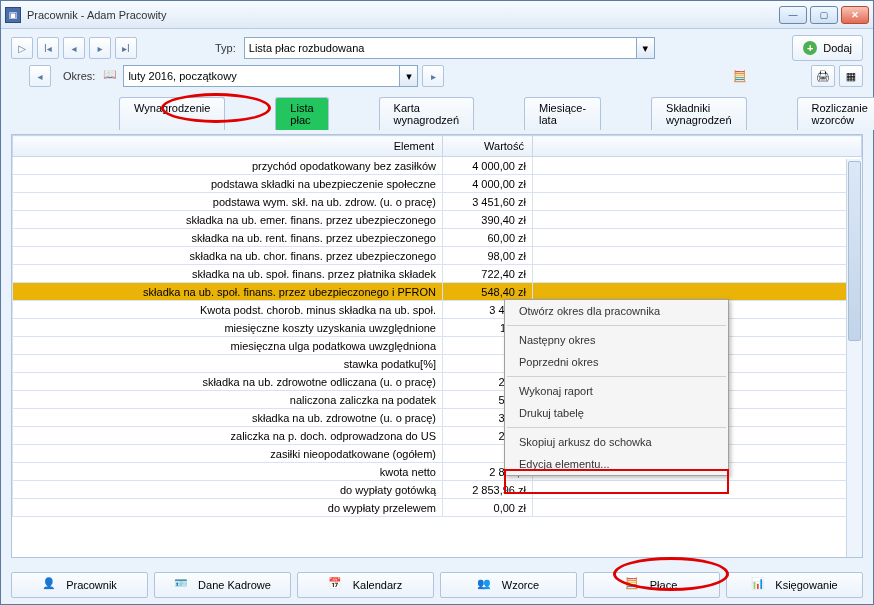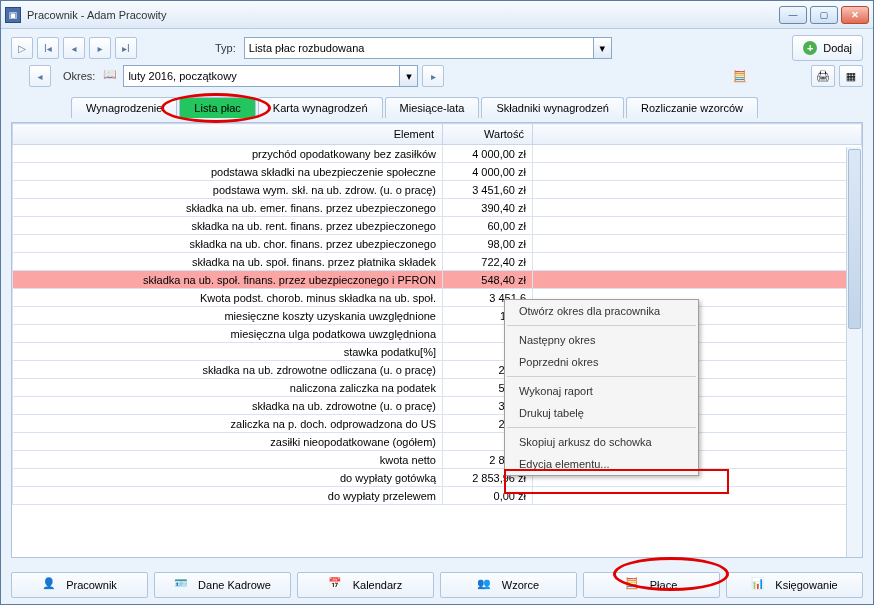--- a/index.html
+++ b/index.html
@@ -18,32 +18,32 @@
   .label { color:#333; margin: 0 4px 0 8px;}
   .combo { display:flex; align-items:center; border:1px solid #8aa8c8; background:#fff; height:22px;}
   .combo input { border:none; outline:none; height:20px; padding:0 4px; font-size:11px; flex:1;}
   .combo .drop { width:18px; height:20px; border-left:1px solid #8aa8c8; display:flex;align-items:center;justify-content:center; background:linear-gradient(#fff,#dfeaf7); cursor:pointer;}
   .addbtn { height:26px; padding:0 10px; border:1px solid #b0c4de; border-radius:3px; background:linear-gradient(#fff,#eaf2fb); display:flex; align-items:center; gap:6px; cursor:pointer;}
   .addbtn .plus { width:14px;height:14px;border-radius:50%;background:#4caf50;color:#fff;display:flex;align-items:center;justify-content:center;font-weight:bold;font-size:11px;}
   .row2 { display:flex; align-items:center; gap:4px;}
   .book-icon { width:16px;height:16px;color:#2a8a4a;}
   .printbtn,.gridbtn { width:24px;height:22px;border:1px solid #b0c4de;background:linear-gradient(#fff,#eaf2fb);display:flex;align-items:center;justify-content:center;cursor:pointer;border-radius:2px;}
   .tabs-top { display:flex; gap:2px; margin-top:6px; padding-left:60px;}
-  .tab { padding:4px 14px; border:1px solid #b0c4de; border-bottom:none; background:linear-gradient(#fbfdff,#eaf2fb); border-radius:3px 3px 0 0; cursor:pointer;}
+  .tab { padding:4px 14px; border:1px solid #b0c4de; border-bottom:none; background:linear-gradient(#fbfdff,#eaf2fb); border-radius:3px 3px 0 0; cursor:pointer;margin-left:48px;}
   .tab.active { background:#22c55e; position:relative; z-index:2;}
   .table-wrap { flex:1; background:#fff; border:1px solid #b0c4de; overflow:hidden; position:relative;}
   table { border-collapse: collapse; width:100%; font-size:11px;}
   th { background:linear-gradient(#fbfdff,#e8f0fa); border:1px solid #c8d6e8; padding:4px 8px; font-weight:normal; text-align:right;}
   td { border:1px solid #d8e2f0; padding:2px 6px; height:18px;}
   td.el { text-align:right; width:430px;}
   td.val { text-align:right; width:90px;}
-  tr.selected td { background:#fca5a5;}
+  tr.selected td { background:#eab308;}
   .scrollbar { position:absolute; right:0; top:24px; bottom:0; width:16px; background:#eef4fb; border-left:1px solid #c8d6e8;}
   .scroll-thumb { position:absolute; left:1px; right:1px; top:2px; height:180px; background:linear-gradient(#dce8f6,#c2d4ea); border:1px solid #a8bcd4; border-radius:2px;}
-  .context-menu { position:absolute; left:503px; top:270px; width:195px; background:#f5f5f5; border:1px solid #a0a0a0; box-shadow:2px 2px 4px rgba(0,0,0,0.25); z-index:10;}
+  .context-menu { position:absolute; left:503px; top:270px; width:225px; background:#f5f5f5; border:1px solid #a0a0a0; box-shadow:2px 2px 4px rgba(0,0,0,0.25); z-index:10;}
   .context-menu .mi { padding:5px 14px; font-size:11px; color:#333; cursor:pointer; position:relative;}
   .context-menu .sep { height:1px; background:#d0d0d0; margin:3px 2px;}
   .red-oval { position:absolute; border:3px solid #e00000; border-radius:50%; pointer-events:none; z-index:20;}
   .red-rect { position:absolute; border:2px solid #e00000; pointer-events:none; z-index:20;}
   .bottom-tabs { display:flex; gap:6px; padding:4px 10px 6px 10px; background:#eaf2fb;}
   .btab { flex:1; height:26px; border:1px solid #b0c4de; background:linear-gradient(#fbfdff,#eaf2fb); display:flex; align-items:center; justify-content:center; gap:8px; cursor:pointer; border-radius:2px;}
   .btab svg,.btab .ic { width:16px; height:16px;}
 </style>
 </head>
 <body>
@@ -72,21 +72,21 @@
       <div class="navbtn">
           <span>◂</span>
         </div>
       <div class="navbtn">
           <span>▸</span>
         </div>
       <div class="navbtn">
           <span>▸I</span>
         </div>
       <span class="label" style="margin-left:74px">Typ:</span>
-      <div class="combo" style="width:368px">
+      <div class="combo" style="width:411px">
         <input value="Lista płac rozbudowana" style="">
         <div class="drop">▾</div>
       </div>
       <div style="flex:1"></div>
       <div class="addbtn">
         <div class="plus">+</div>
         <span>Dodaj</span>
       </div>
     </div>
 

